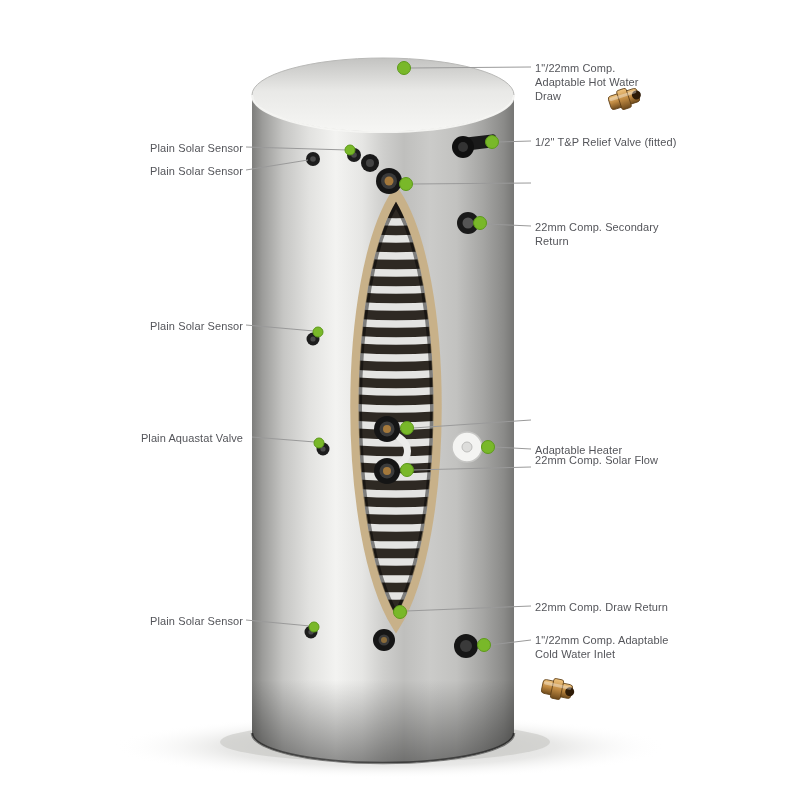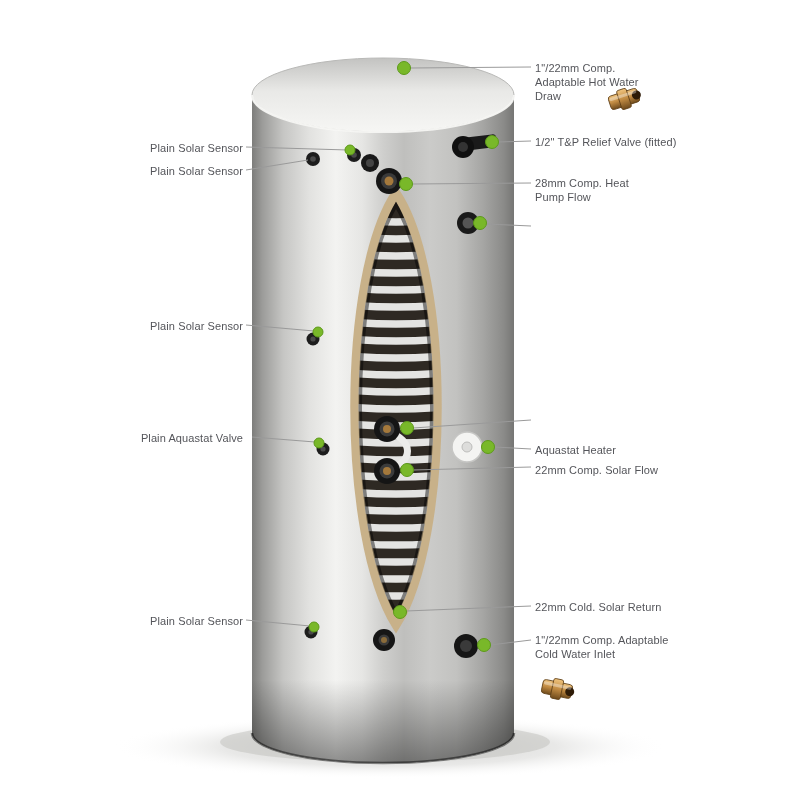--- a/index.html
+++ b/index.html
@@ -224,19 +224,19 @@
   </svg>
 
   <div class="lbl lbl-left" style="top:141px">Plain Solar Sensor</div>
   <div class="lbl lbl-left" style="top:164px">Plain Solar Sensor</div>
   <div class="lbl lbl-left" style="top:319px">Plain Solar Sensor</div>
   <div class="lbl lbl-left" style="top:431px">Plain Aquastat Valve</div>
   <div class="lbl lbl-left" style="top:614px">Plain Solar Sensor</div>
 
   <div class="lbl lbl-right" style="top:61px;width:112px">1"/22mm Comp. Adaptable Hot Water Draw</div>
   <div class="lbl lbl-right" style="top:135px;width:170px">1/2" T&amp;P Relief Valve (fitted)</div>
-  <div class="lbl lbl-right" style="top:176px;width:118px">28mm Comp. Heat Pump Flow</div>
-  <div class="lbl lbl-right" style="top:443px;width:140px">Aquastat Heater</div>
-  <div class="lbl lbl-right" style="top:463px;width:150px">22mm Comp. Solar Flow</div>
-  <div class="lbl lbl-right" style="top:600px;width:165px">22mm Cold. Solar Return</div>
+  <div class="lbl lbl-right" style="top:220px;width:142px">22mm Comp. Secondary Return</div>
+  <div class="lbl lbl-right" style="top:443px;width:140px">Adaptable Heater</div>
+  <div class="lbl lbl-right" style="top:453px;width:150px">22mm Comp. Solar Flow</div>
+  <div class="lbl lbl-right" style="top:600px;width:165px">22mm Comp. Draw Return</div>
   <div class="lbl lbl-right" style="top:633px;width:152px">1"/22mm Comp. Adaptable Cold Water Inlet</div>
 
 </div>
 
 </body></html>

